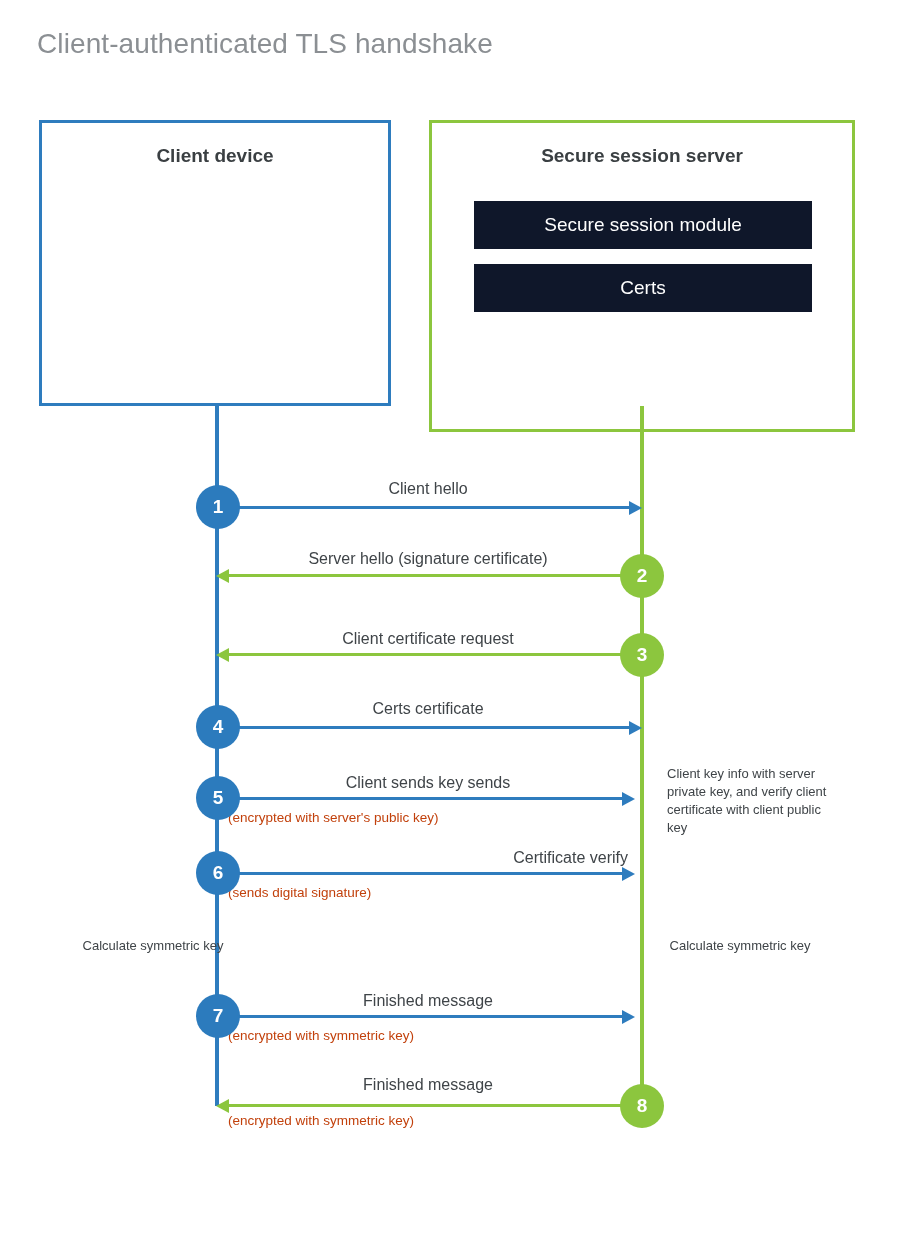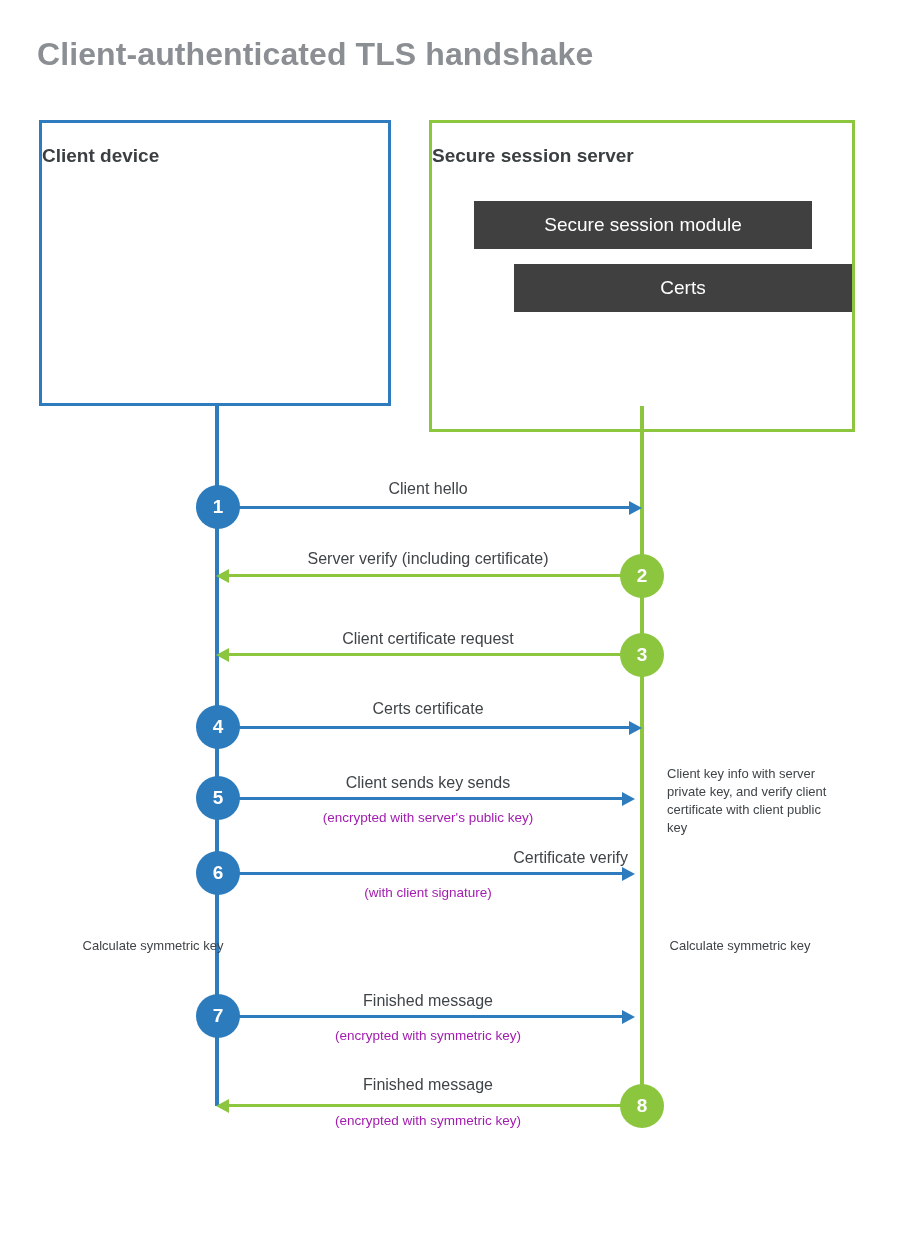--- a/index.html
+++ b/index.html
@@ -9,43 +9,43 @@
     height: 1256px;
     background: #ffffff;
     font-family: "Liberation Sans", sans-serif;
     color: #3f4448;
     position: relative;
     overflow: hidden;
   }
   #page-title {
     position: absolute;
     left: 37px;
-    top: 36px;
-    font-size: 32px;
-    font-weight: 700;
+    top: 28px;
+    font-size: 28px;
+    font-weight: 400;
     color: #8b8f93;
     letter-spacing: 0.1px;
     white-space: nowrap;
   }
 
   
   .party-box {
     position: absolute;
     background: #ffffff;
   }
   #client-box {
     left: 39px; top: 120px; width: 352px; height: 286px;
     border: 3px solid #2e7cbe;
   }
   #server-box {
     left: 429px; top: 120px; width: 426px; height: 312px;
     border: 3px solid #8cc63e;
   }
   .party-title {
-    text-align: left;
+    text-align: center;
     font-size: 19px;
     font-weight: bold;
     color: #3a3f42;
     margin-top: 22px;
   }
   .inner-block {
     color: #ffffff;
     text-align: center;
     display: flex;
     align-items: center;
@@ -56,25 +56,25 @@
     left: 40px; top: 78px; width: 275px; height: 180px;
     background: #6aa7d8;
     font-size: 19px;
     line-height: 26px;
   }
   .server-module {
     position: absolute;
     left: 42px;
     width: 338px;
     height: 48px;
-    background: #404040;
+    background: #0f172a;
     font-size: 19px;
   }
   #server-module-0 { top: 78px; }
-  #server-module-1 { top: 141px; margin-left: 40px; }
+  #server-module-1 { top: 141px; }
   #server-module-2 { top: 202px; }
 
   
   .lifeline {
     position: absolute;
     width: 4px;
   }
   #client-lifeline {
     left: 215px; top: 406px; height: 700px;
     background: #2e7cbe;
@@ -118,23 +118,22 @@
   
   .msg-label {
     position: absolute;
     text-align: center;
     font-size: 16px;
     color: #3f4448;
     white-space: nowrap;
   }
   .msg-sublabel {
     position: absolute;
-    text-align: center;
     font-size: 13.5px;
-    color: #a21caf;
+    color: #c2410c;
     white-space: nowrap;
   }
 
   
   .side-note {
     position: absolute;
     font-size: 13px;
     line-height: 18px;
     color: #3f4448;
   }
@@ -164,21 +163,21 @@
 </div>
 
 <div class="lifeline" id="client-lifeline"></div>
 <div class="lifeline" id="server-lifeline"></div>
 
 <div class="msg-label" style="left:228px; top:480px; width:400px;">Client hello</div>
 <div class="arrow-line blue" style="left:217px; top:506px; width:412px;"></div>
 <div class="arrow-head right blue" style="left:629px; top:501px;"></div>
 <div class="step-circle blue" style="left:196px; top:485px;">1</div>
 
-<div class="msg-label" style="left:228px; top:550px; width:400px;">Server verify (including certificate)</div>
+<div class="msg-label" style="left:228px; top:550px; width:400px;">Server hello (signature certificate)</div>
 <div class="arrow-line green" style="left:228px; top:574px; width:414px;"></div>
 <div class="arrow-head left green" style="left:216px; top:569px;"></div>
 <div class="step-circle green" style="left:620px; top:554px;">2</div>
 
 <div class="msg-label" style="left:228px; top:630px; width:400px;">Client certificate request</div>
 <div class="arrow-line green" style="left:228px; top:653px; width:414px;"></div>
 <div class="arrow-head left green" style="left:216px; top:648px;"></div>
 <div class="step-circle green" style="left:620px; top:633px;">3</div>
 
 <div class="msg-label" style="left:228px; top:700px; width:400px;">Certs certificate</div>
@@ -188,21 +187,21 @@
 
 <div class="msg-label" style="left:228px; top:774px; width:400px;">Client sends key sends</div>
 <div class="arrow-line blue" style="left:217px; top:797px; width:405px;"></div>
 <div class="arrow-head right blue" style="left:622px; top:792px;"></div>
 <div class="msg-sublabel" style="left:228px; top:810px; width:400px;">(encrypted with server's public key)</div>
 <div class="step-circle blue" style="left:196px; top:776px;">5</div>
 
 <div class="msg-label" style="left:228px; top:849px; width:400px;text-align:right;">Certificate verify</div>
 <div class="arrow-line blue" style="left:217px; top:872px; width:405px;"></div>
 <div class="arrow-head right blue" style="left:622px; top:867px;"></div>
-<div class="msg-sublabel" style="left:228px; top:885px; width:400px;">(with client signature)</div>
+<div class="msg-sublabel" style="left:228px; top:885px; width:400px;">(sends digital signature)</div>
 <div class="step-circle blue" style="left:196px; top:851px;">6</div>
 
 <div class="side-note" id="note-server-decrypt">Client key info with server private key, and verify client certificate with client public key</div>
 <div class="side-note" id="note-client-calc">Calculate symmetric key</div>
 <div class="side-note" id="note-server-calc">Calculate symmetric key</div>
 
 <div class="msg-label" style="left:228px; top:992px; width:400px;">Finished message</div>
 <div class="arrow-line blue" style="left:217px; top:1015px; width:405px;"></div>
 <div class="arrow-head right blue" style="left:622px; top:1010px;"></div>
 <div class="msg-sublabel" style="left:228px; top:1028px; width:400px;">(encrypted with symmetric key)</div>

